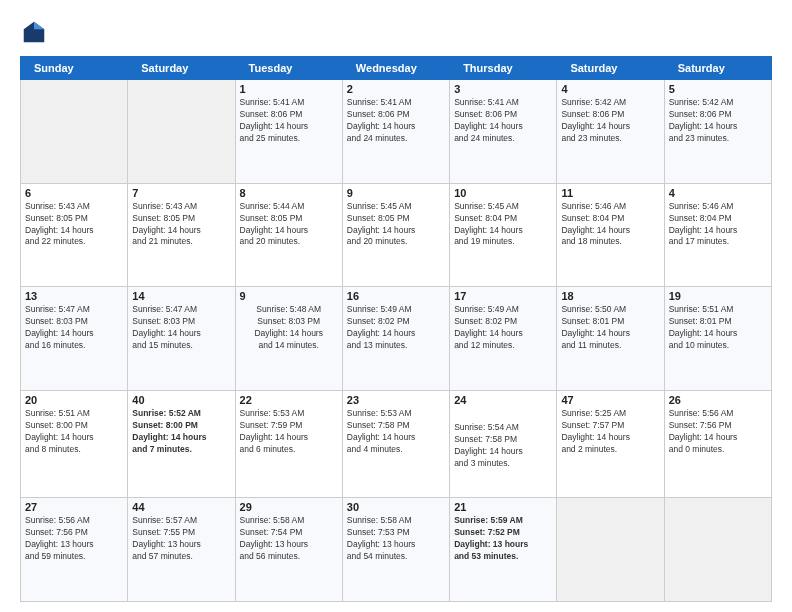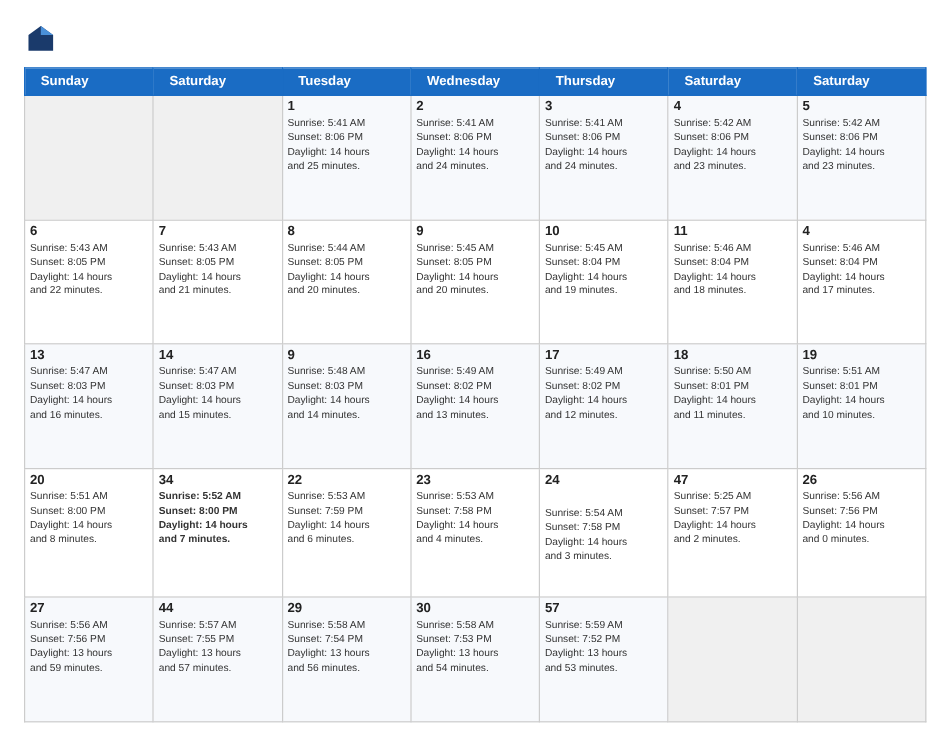--- a/index.html
+++ b/index.html
@@ -231,21 +231,21 @@
           </td>
           <td>
             <span class="day-number">14</span>
             <div class="day-info" style="white-space: pre-line;">Sunrise: 5:47 AM
 Sunset: 8:03 PM
 Daylight: 14 hours
 and 15 minutes.</div>
           </td>
           <td>
             <span class="day-number">9</span>
-            <div class="day-info" style="white-space: pre-line;">Sunrise: 5:48 AM
+            <div class="day-info" style="white-space: pre-line; text-align: center;">Sunrise: 5:48 AM
 Sunset: 8:03 PM
 Daylight: 14 hours
 and 14 minutes.</div>
           </td>
           <td>
             <span class="day-number">16</span>
             <div class="day-info" style="white-space: pre-line;">Sunrise: 5:49 AM
 Sunset: 8:02 PM
 Daylight: 14 hours
 and 13 minutes.</div>
@@ -274,21 +274,21 @@
         </tr>
         <tr>
           <td>
             <span class="day-number">20</span>
             <div class="day-info" style="white-space: pre-line;">Sunrise: 5:51 AM
 Sunset: 8:00 PM
 Daylight: 14 hours
 and 8 minutes.</div>
           </td>
           <td>
-            <span class="day-number">34</span>
+            <span class="day-number">40</span>
             <div class="day-info" style="white-space: pre-line; font-weight: bold;">Sunrise: 5:52 AM
 Sunset: 8:00 PM
 Daylight: 14 hours
 and 7 minutes.</div>
           </td>
           <td>
             <span class="day-number">22</span>
             <div class="day-info" style="white-space: pre-line;">Sunrise: 5:53 AM
 Sunset: 7:59 PM
 Daylight: 14 hours
@@ -346,22 +346,22 @@
 and 56 minutes.</div>
           </td>
           <td>
             <span class="day-number">30</span>
             <div class="day-info" style="white-space: pre-line;">Sunrise: 5:58 AM
 Sunset: 7:53 PM
 Daylight: 13 hours
 and 54 minutes.</div>
           </td>
           <td>
-            <span class="day-number">57</span>
-            <div class="day-info" style="white-space: pre-line;">Sunrise: 5:59 AM
+            <span class="day-number">21</span>
+            <div class="day-info" style="white-space: pre-line; font-weight: bold;">Sunrise: 5:59 AM
 Sunset: 7:52 PM
 Daylight: 13 hours
 and 53 minutes.</div>
           </td>
           <td class="empty-cell"></td>
           <td class="empty-cell"></td>
         </tr>
       </tbody>
   </table>
 </div>

